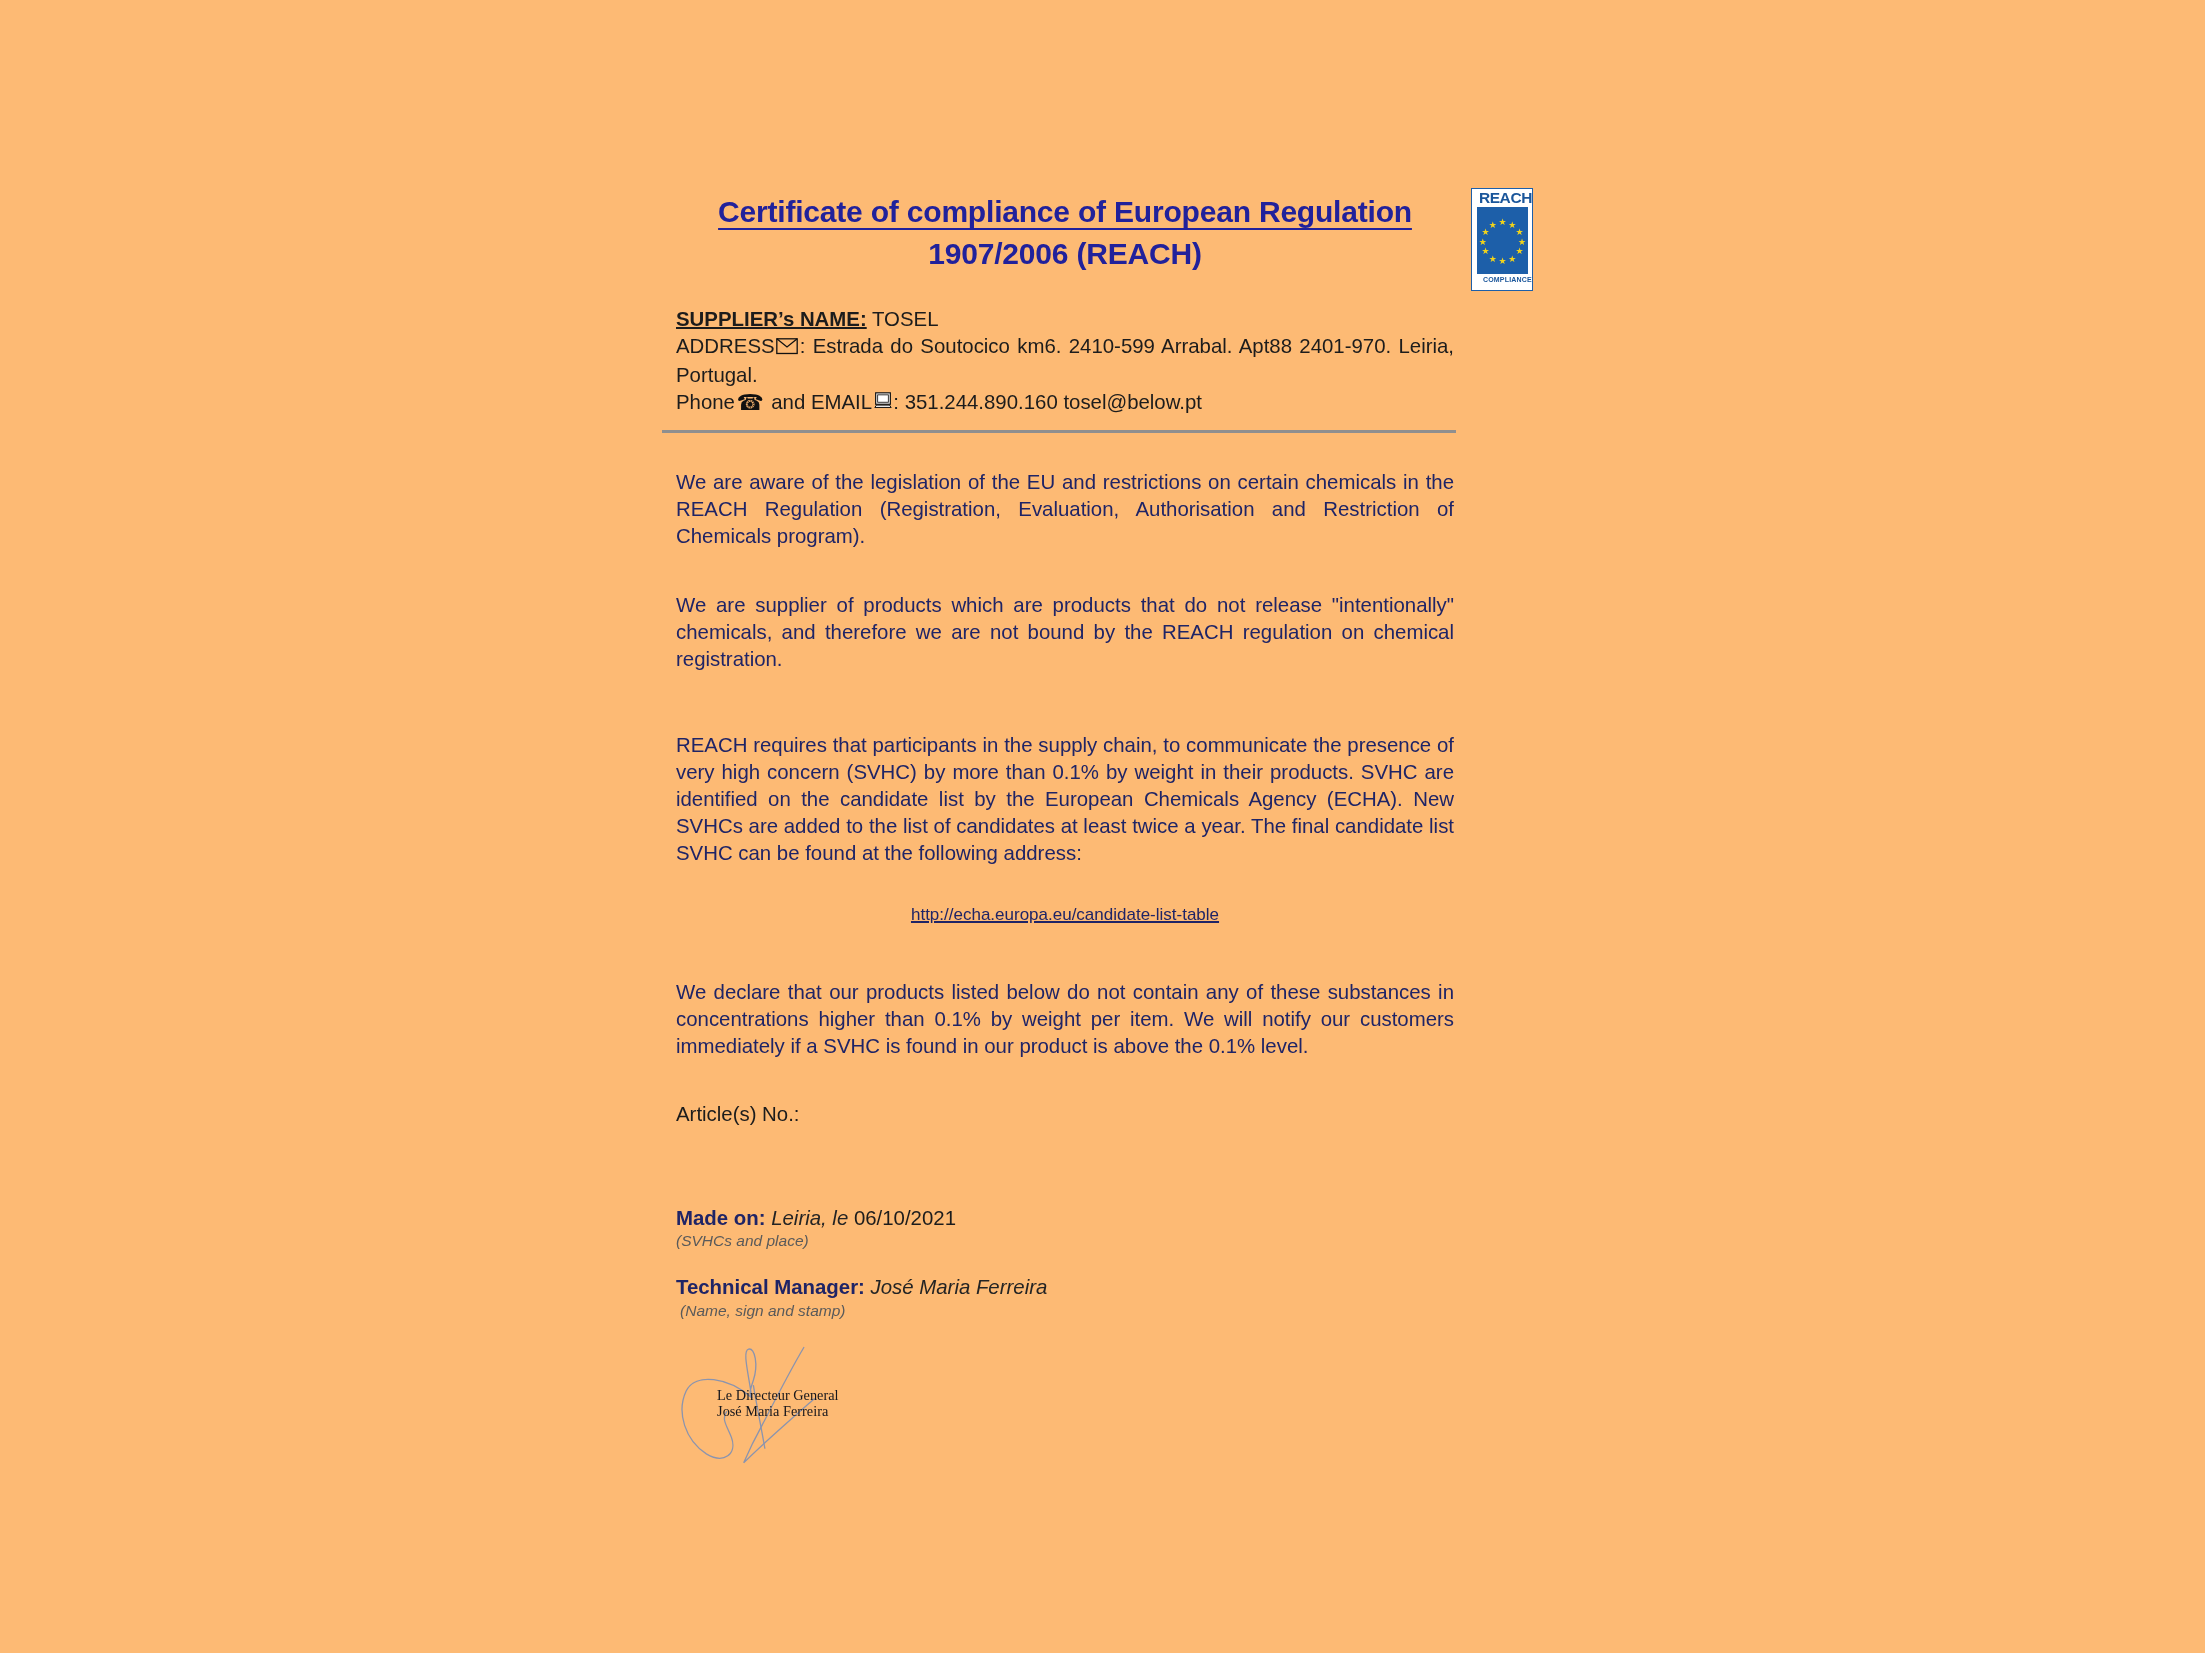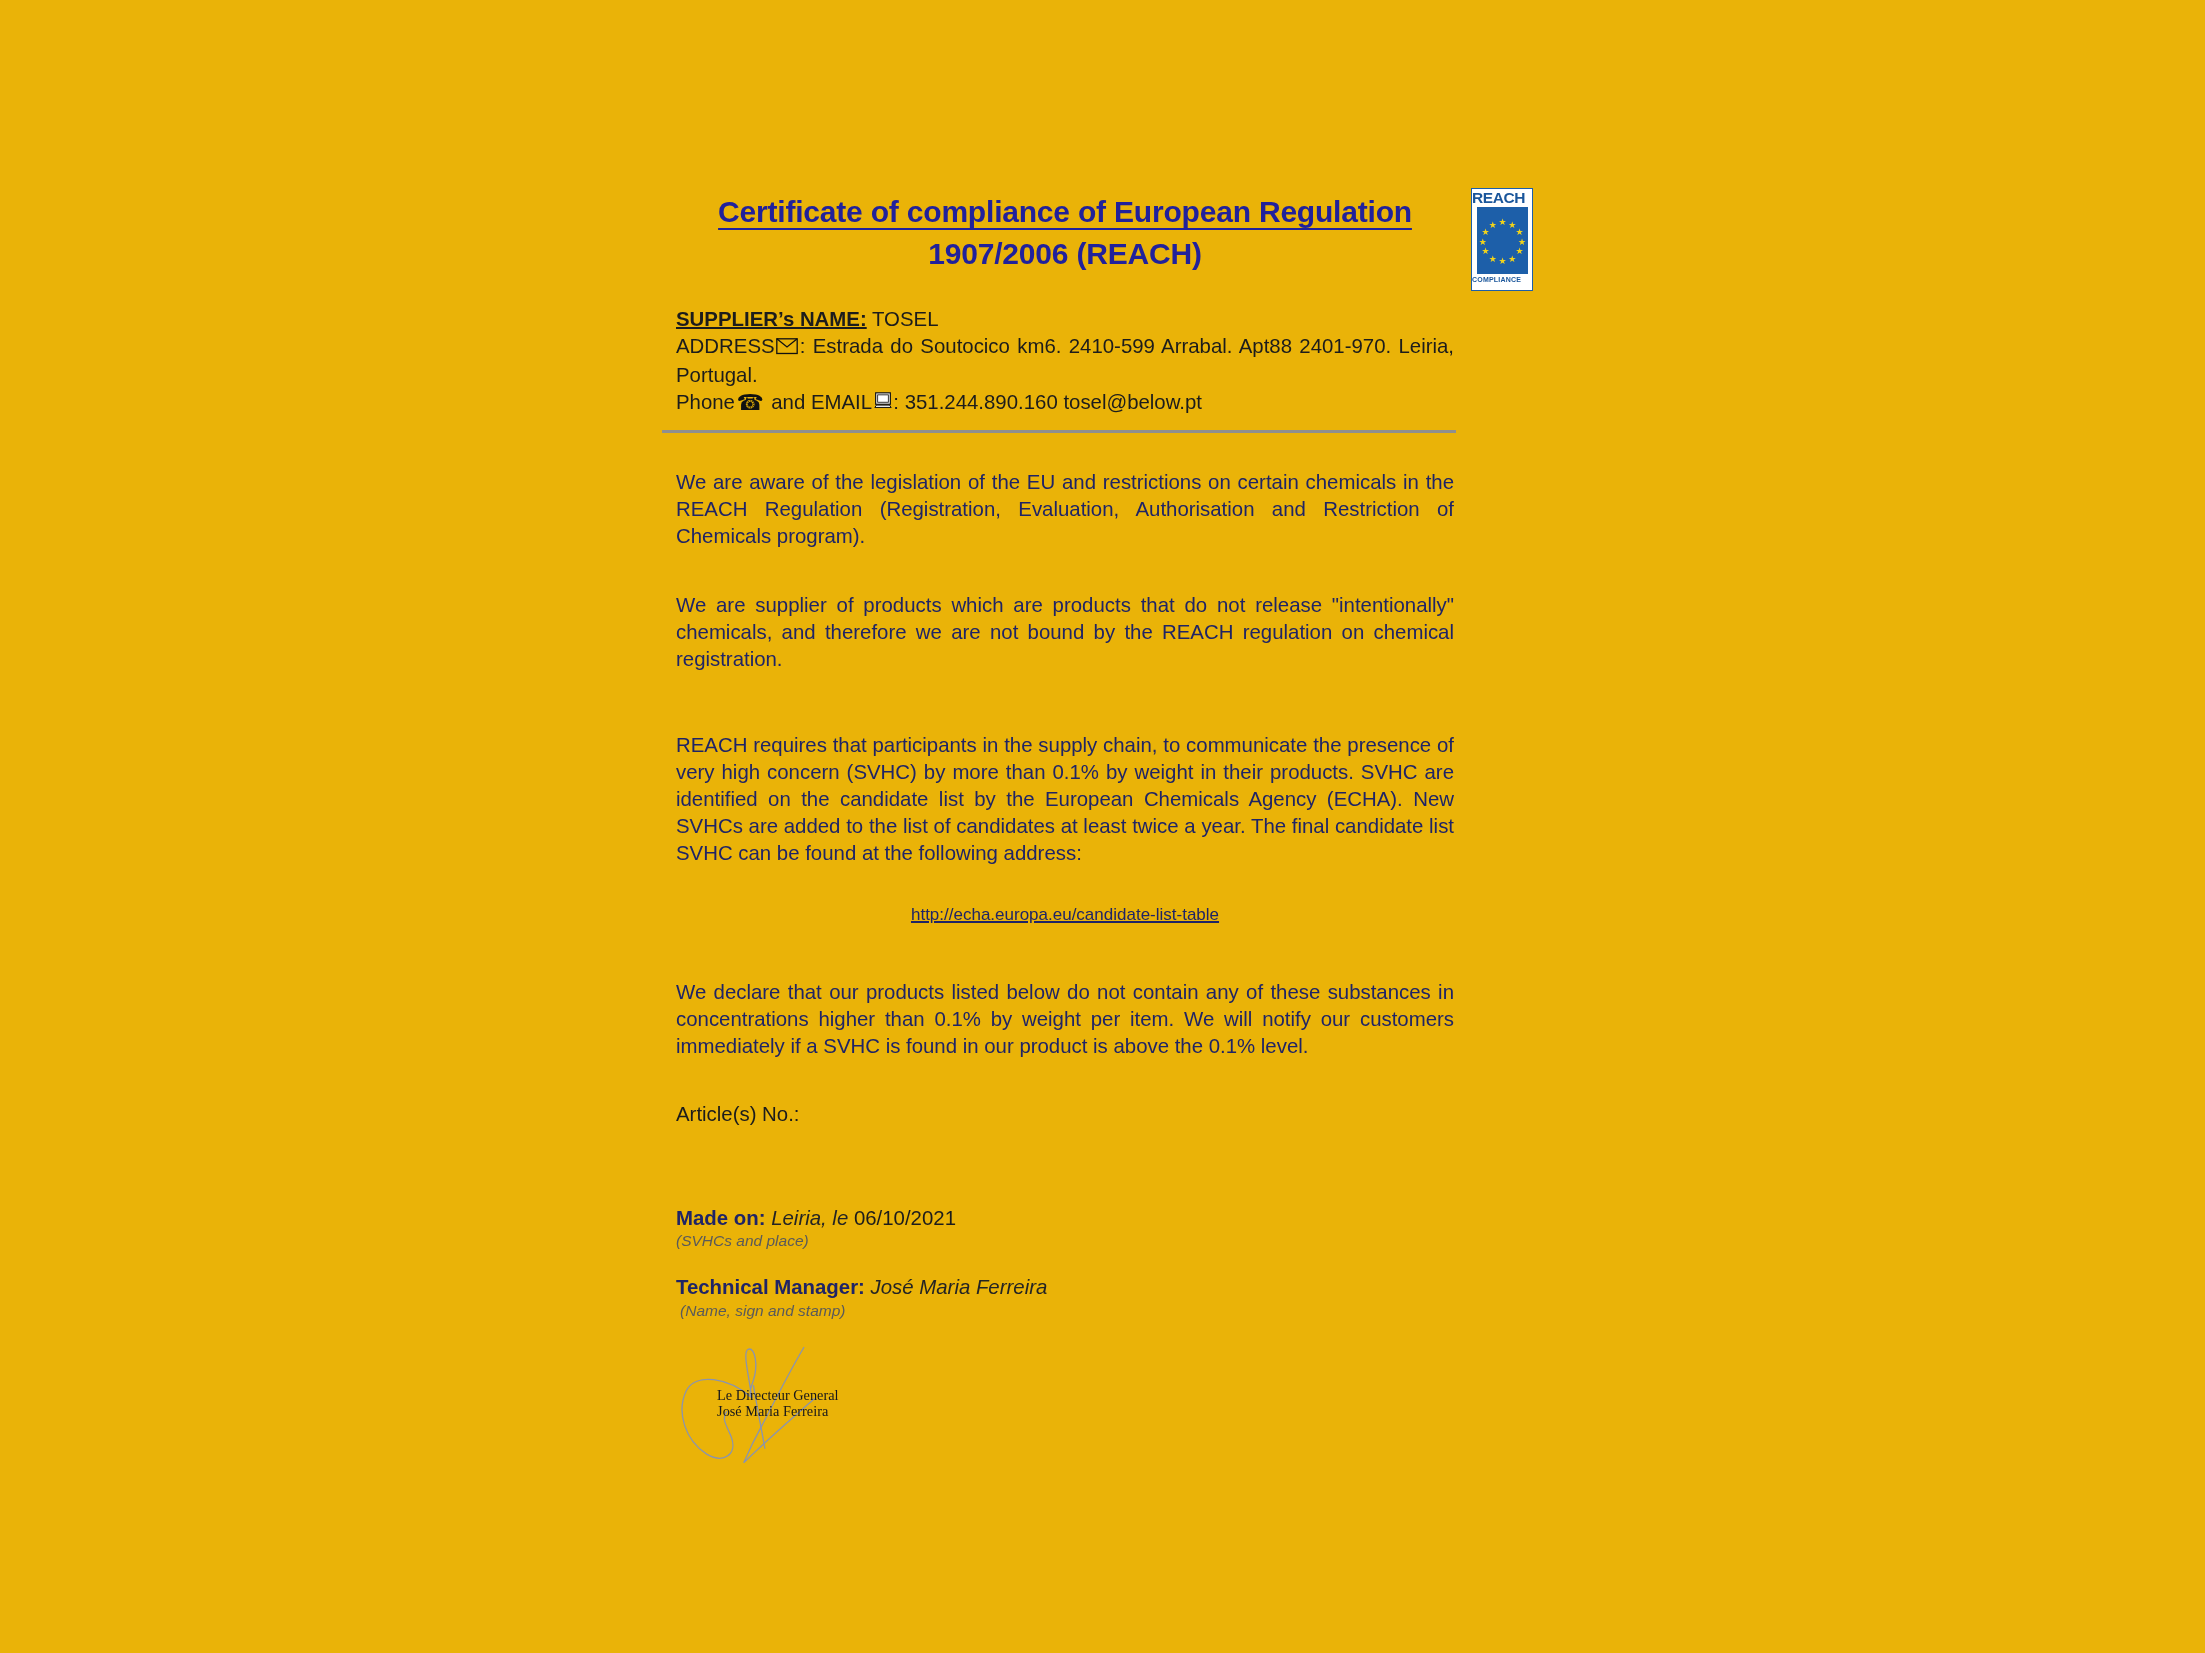--- a/index.html
+++ b/index.html
@@ -1,18 +1,18 @@
 <!DOCTYPE html>
 <html style="font-size:13px"><head>
 <meta charset="utf-8">
 <style>
   html,body{margin:0;padding:0;background:#ffffff;}
   body{width:2205px;height:1654px;overflow:hidden;position:relative;
        font-family:"Liberation Sans",sans-serif;-webkit-font-smoothing:antialiased;}
-  .page{position:absolute;left:0;top:0;width:2205px;height:1654px;background:#eab308;}
+  .page{position:absolute;left:0;top:0;width:2205px;height:1654px;background:#fdba74;}
 
   
   .doc{position:absolute;left:676px;top:0;width:778px;}
 
   .title{position:absolute;top:191px;left:0;width:100%;text-align:center;
          color:#21219B;font-weight:bold;font-size:30px;line-height:42px;letter-spacing:-0.2px;}
   .title .t1{text-decoration:underline;text-decoration-thickness:2.4px;text-underline-offset:5.7px;white-space:nowrap;}
   .title .t2{white-space:nowrap;}
 
   .supplier{position:absolute;top:306px;left:0;width:100%;
@@ -41,21 +41,21 @@
   .cap1{top:1232px;} .cap2{top:1302px;left:4.1px;}
 
   
   .signature{position:absolute;left:4.1px;top:1341px;width:155px;height:134px;}
   .signature svg{position:absolute;left:0;top:0;}
   .sig-text{position:absolute;left:37px;top:46px;font-family:"Liberation Serif",serif;
             font-size:14.3px;line-height:16.3px;color:#16161c;white-space:nowrap;}
 
   
   .reach-logo{position:absolute;left:1471px;top:188px;width:62px;height:103px;
-              box-sizing:border-box;border:1.6px solid #1D5FA9;background:#fff;text-align:left;}
+              box-sizing:border-box;border:1.6px solid #1D5FA9;background:#fff;text-align:right;}
   .reach-title{font-weight:bold;color:#1A569B;font-size:15.5px;line-height:18px;letter-spacing:-0.4px;}
   .reach-box{width:51px;height:67px;background:#1D5FA9;margin:0 auto;}
   .reach-bottom{font-weight:bold;color:#1A569B;font-size:7px;line-height:12.2px;letter-spacing:0.2px;}
 </style>
 </head>
 <body>
 
 <div class="page">
 
   <div class="doc">

